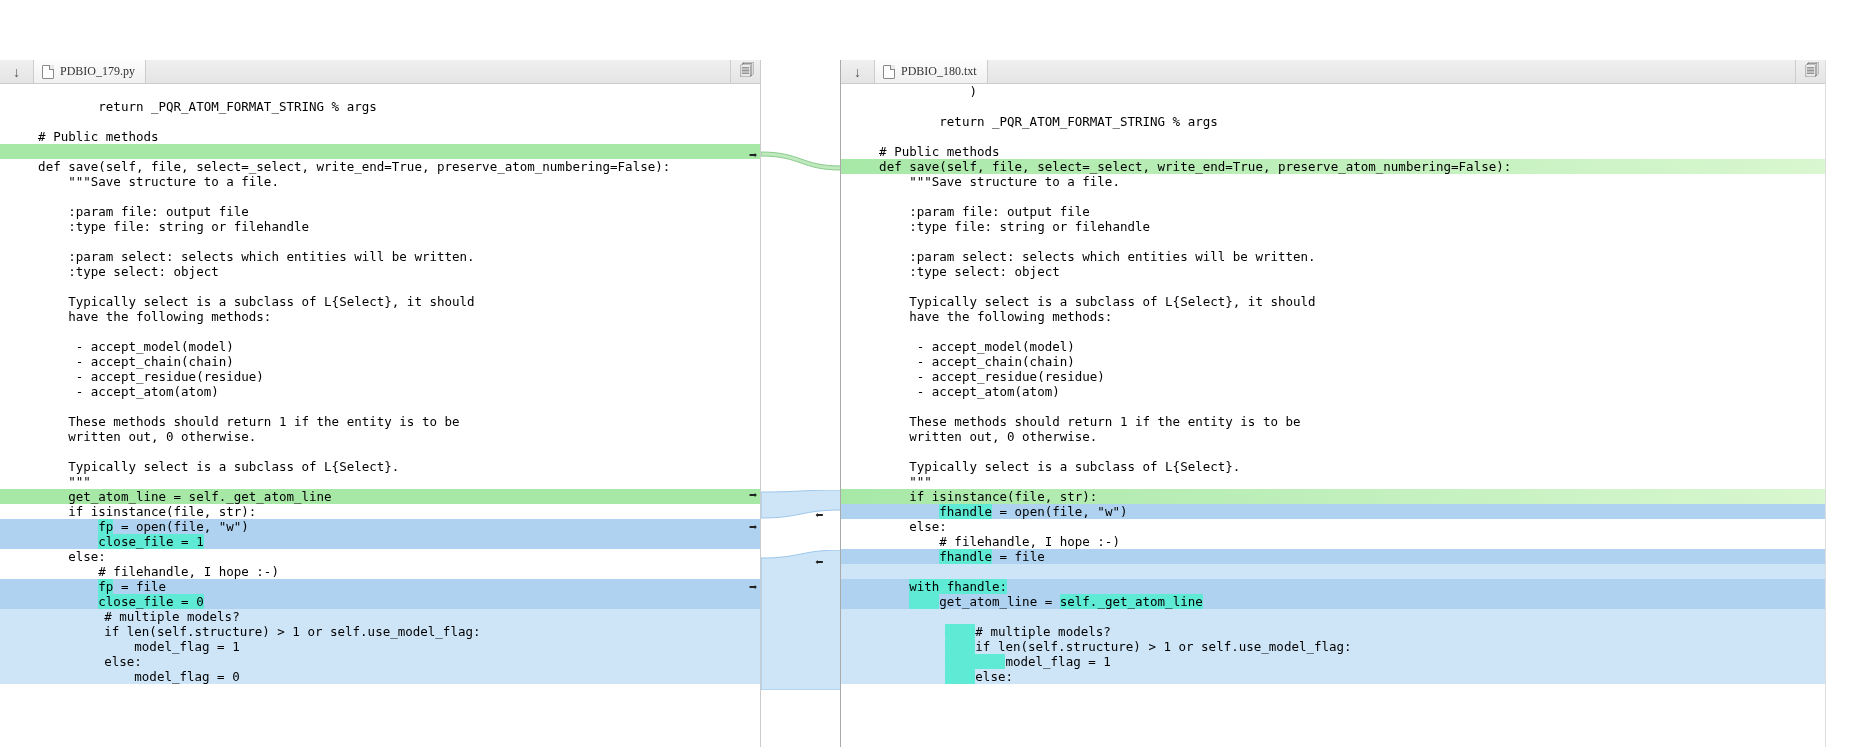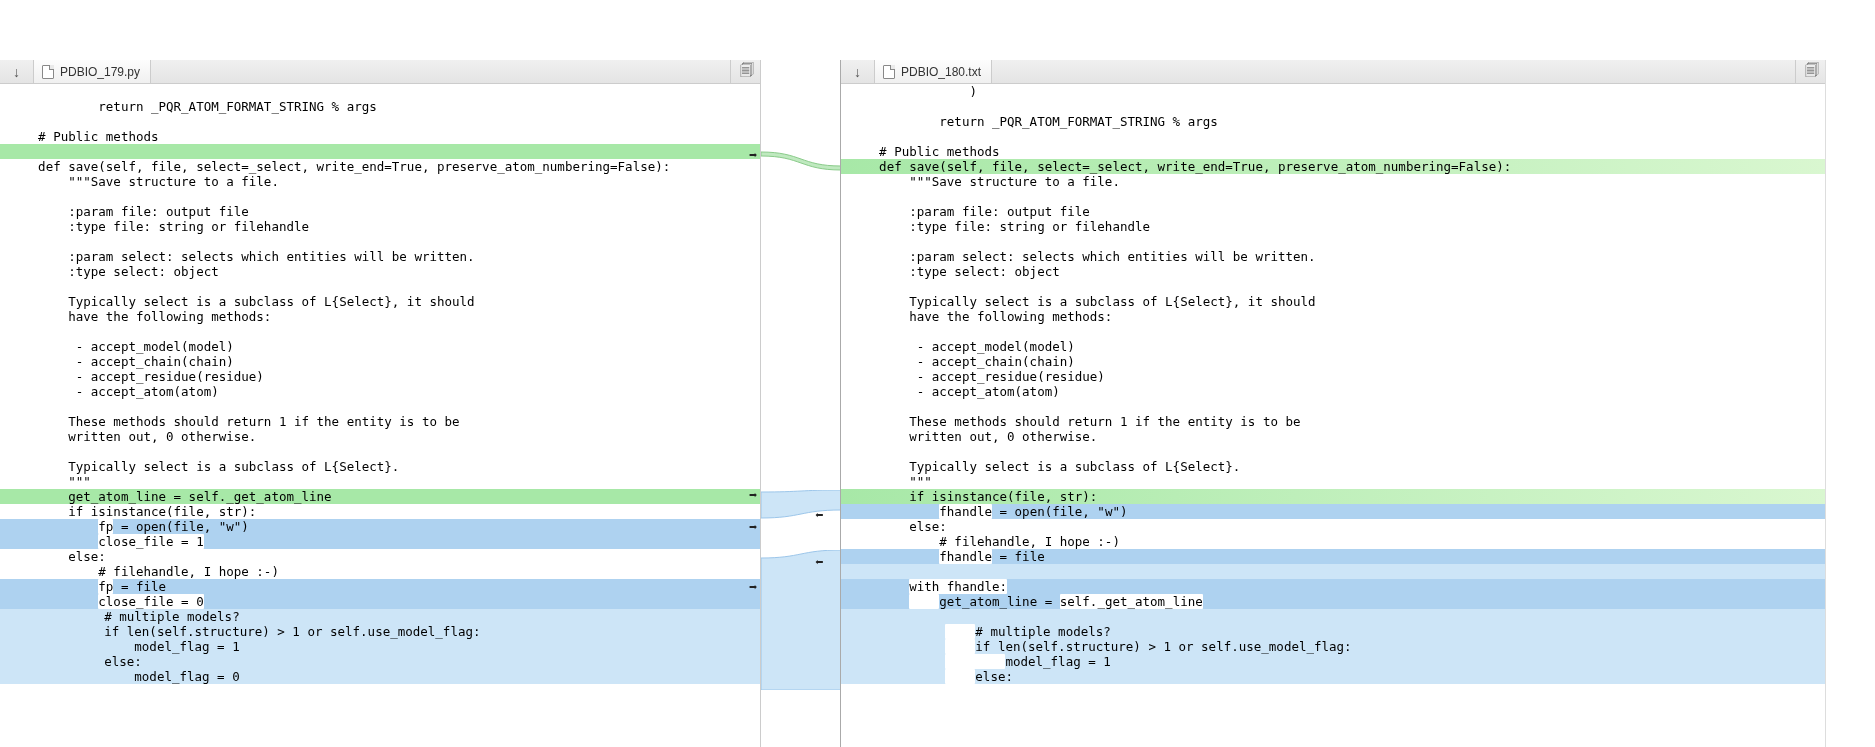--- a/index.html
+++ b/index.html
@@ -40,41 +40,42 @@
     border-right:1px solid #ccc;
     background:linear-gradient(#f0f0f0,#e4e4e4);
   }
   .tab {
     display:flex;align-items:center;
     padding:0 10px 0 8px;
     gap:6px;
     background:linear-gradient(#fdfdfd,#f0f0f0);
     border-right:1px solid #ccc;
     color:#333;
+    font-family:Liberation Serif, serif;
   }
   .tab .doc-icon { width:12px;height:14px;border:1px solid #888;border-radius:1px;position:relative;background:#fff; }
   .tab .doc-icon::after{content:"";position:absolute;right:-1px;top:-1px;width:4px;height:4px;background:#eaeaea;border-left:1px solid #888;border-bottom:1px solid #888;}
   .tabbar .spacer{flex:1;background:linear-gradient(#f0f0f0,#e4e4e4);}
   .tab-right-icon{
     width:30px;display:flex;align-items:center;justify-content:center;color:#444;
     background:linear-gradient(#f0f0f0,#e4e4e4);
     border-left:1px solid #ccc;
   }
   .code-area {
     flex:1;
     overflow:hidden;
     line-height:15px;
     position:relative;
   }
   .line { height:15px; padding-left:8px; }
   .hl-green-row { background:#a7e8a7; }
   .hl-green-ctx { background: linear-gradient(to right, #a7e8a7 0%, #d9f7d0 100%); }
   .hl-blue-row { background:#aed2f0; }
   .hl-blue-light { background:#cde5f7;padding-left:44px; }
-  .chg-token { background:#ffffff; border-radius:1px; }
+  .chg-token { background:#5eead4; border-radius:1px; }
   .gutter-arrow {
     position:absolute;
     font-size:16px;
     color:#222;
     line-height:15px;
     height:15px;
   }
   .gutter-arrow.right { left:-12px; }
   .gutter-arrow.left  { left:54px; }
   svg.conn { width:80px; height:100%; display:block; }

